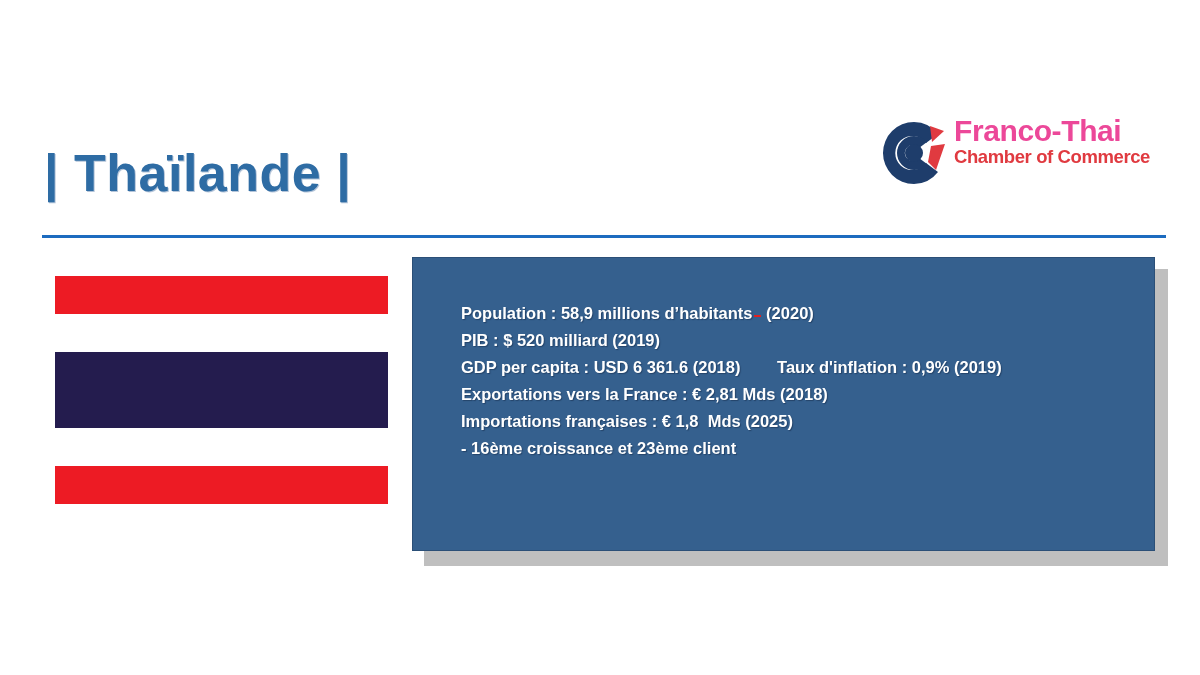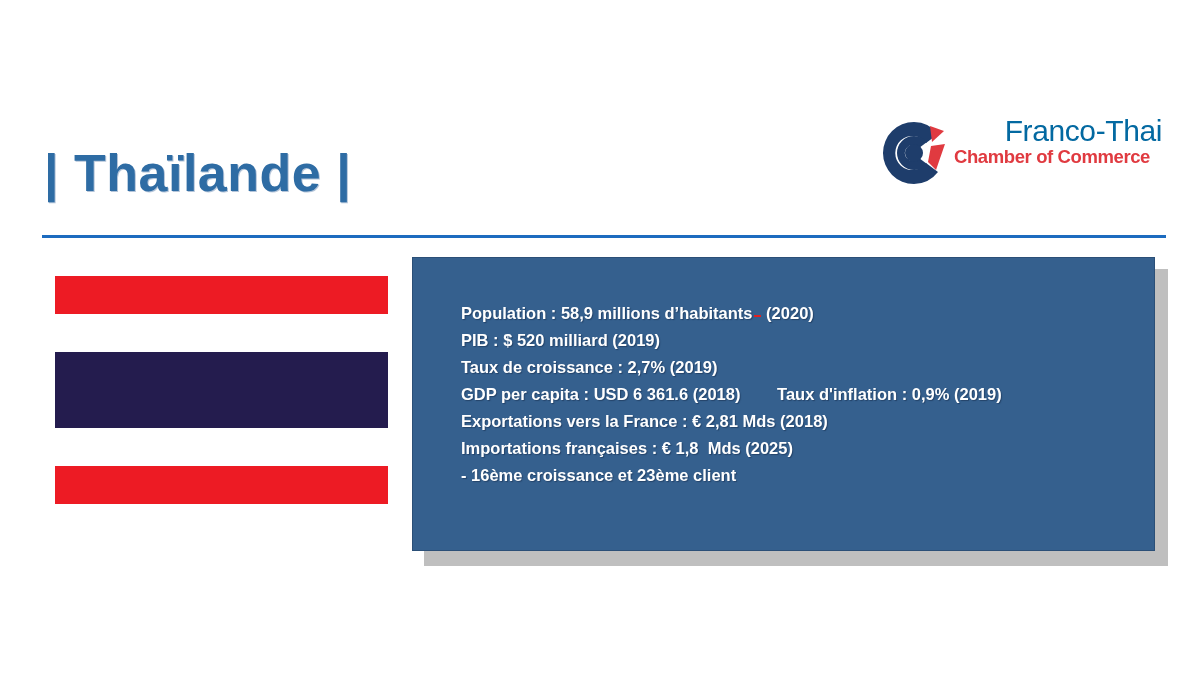--- a/index.html
+++ b/index.html
@@ -62,26 +62,25 @@
     height: 70px;
   }
   .logo-text {
     position: absolute;
     left: 82px;
     top: 4px;
     width: 208px;
   }
   .logo-line1 {
     font-size: 30px;
-    font-weight: normal;
-    color: #0369a1;
+    font-weight: bold;
+    color: #ec4899;
     line-height: 1.02;
     letter-spacing: -0.4px;
     white-space: nowrap;
-    text-align: right;
   }
   .logo-line2 {
     font-size: 18.5px;
     font-weight: bold;
     color: #E03A40;
     line-height: 1.1;
     letter-spacing: -0.4px;
     white-space: nowrap;
   }
   .logo-line3 {
@@ -201,21 +200,20 @@
     <div class="flag-band band-white-bot"></div>
     <div class="flag-band band-red-bot"></div>
   </div>
 
   <div class="panel-shadow"></div>
   <div class="panel">
 
     <div class="panel-lines">
       <div class="ind-line"><span>Population : 58,9 millions d’habitants</span><span class="redmark"></span><span> (2020)</span></div>
       <div class="ind-line">PIB : $ 520 milliard (2019)</div>
-      <div class="ind-line">Taux de croissance : 2,7% (2019)</div>
       <div class="ind-line">GDP per capita : USD 6 361.6 (2018)        Taux d'inflation : 0,9% (2019)</div>
       <div class="ind-line">Exportations vers la France : € 2,81 Mds (2018)</div>
       <div class="ind-line">Importations françaises : € 1,8  Mds (2025)</div>
       <div class="ind-line">- 16ème croissance et 23ème client</div>
     </div>
   </div>
 
 </div>
 
 </body></html>

